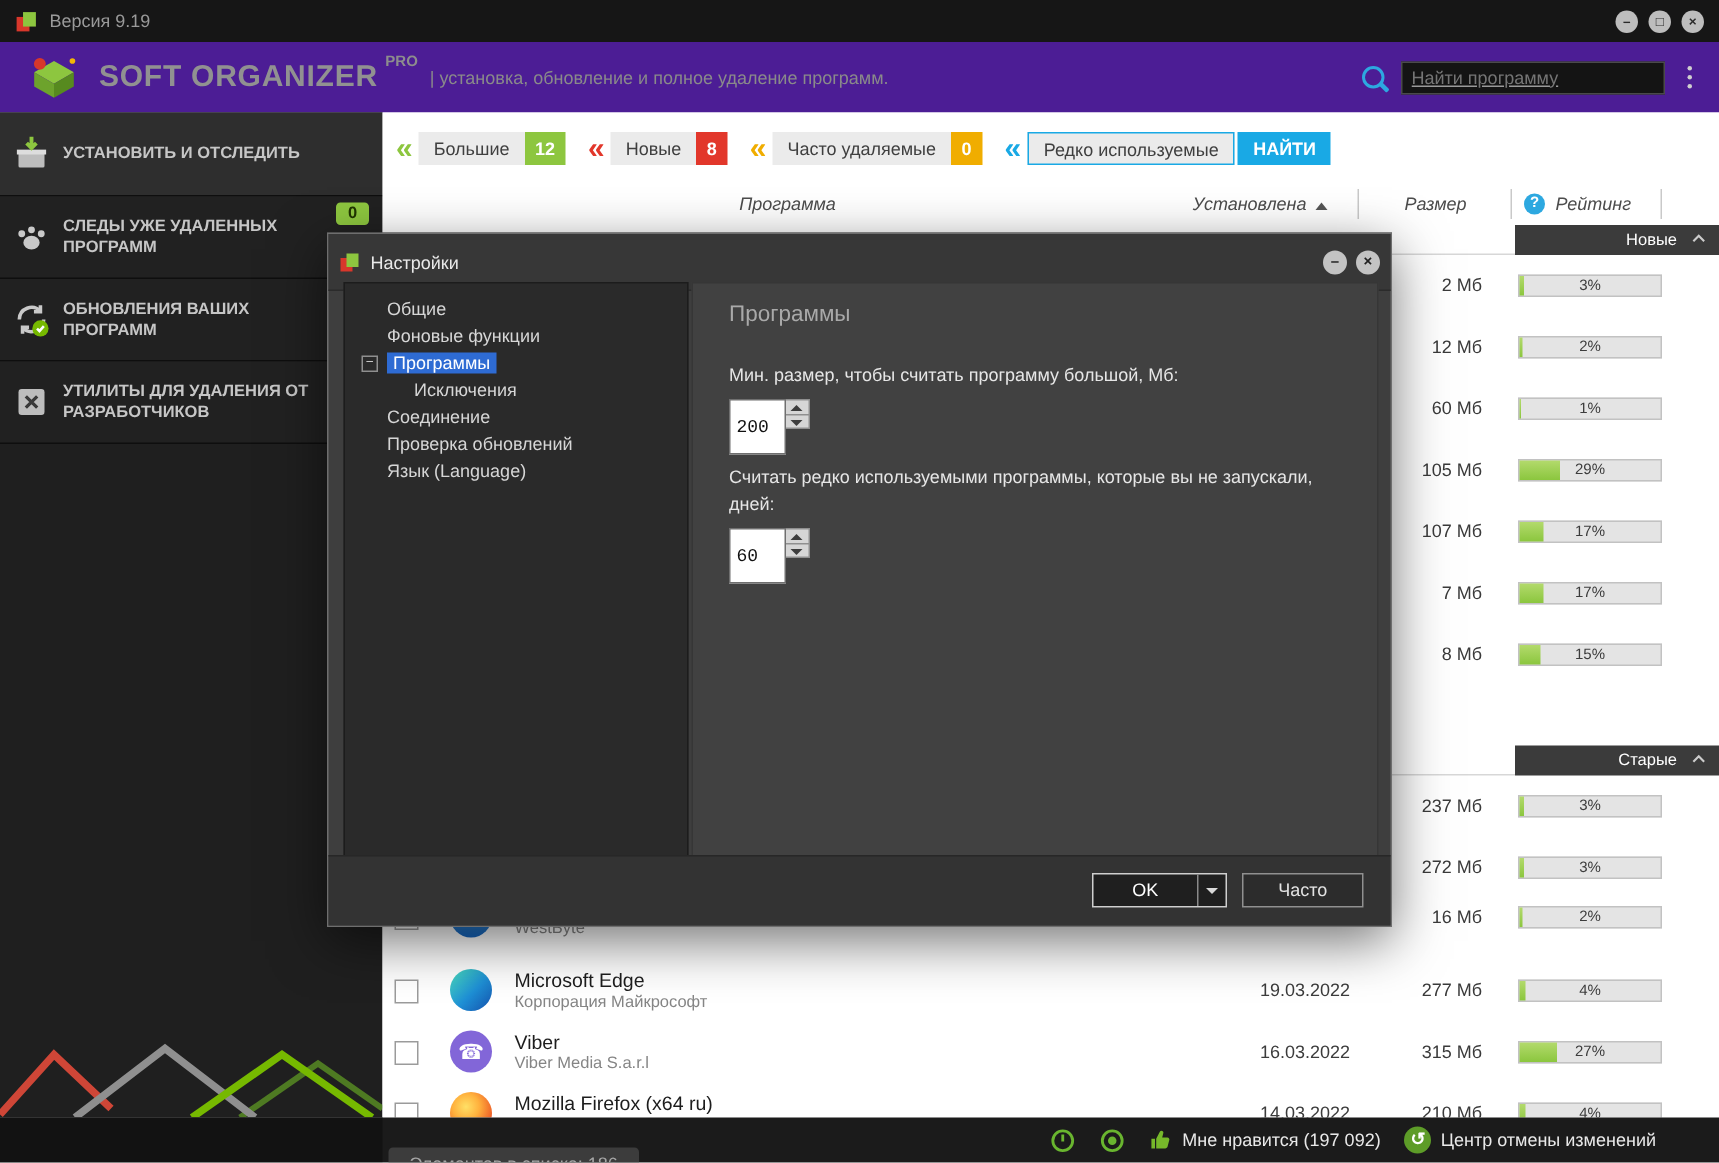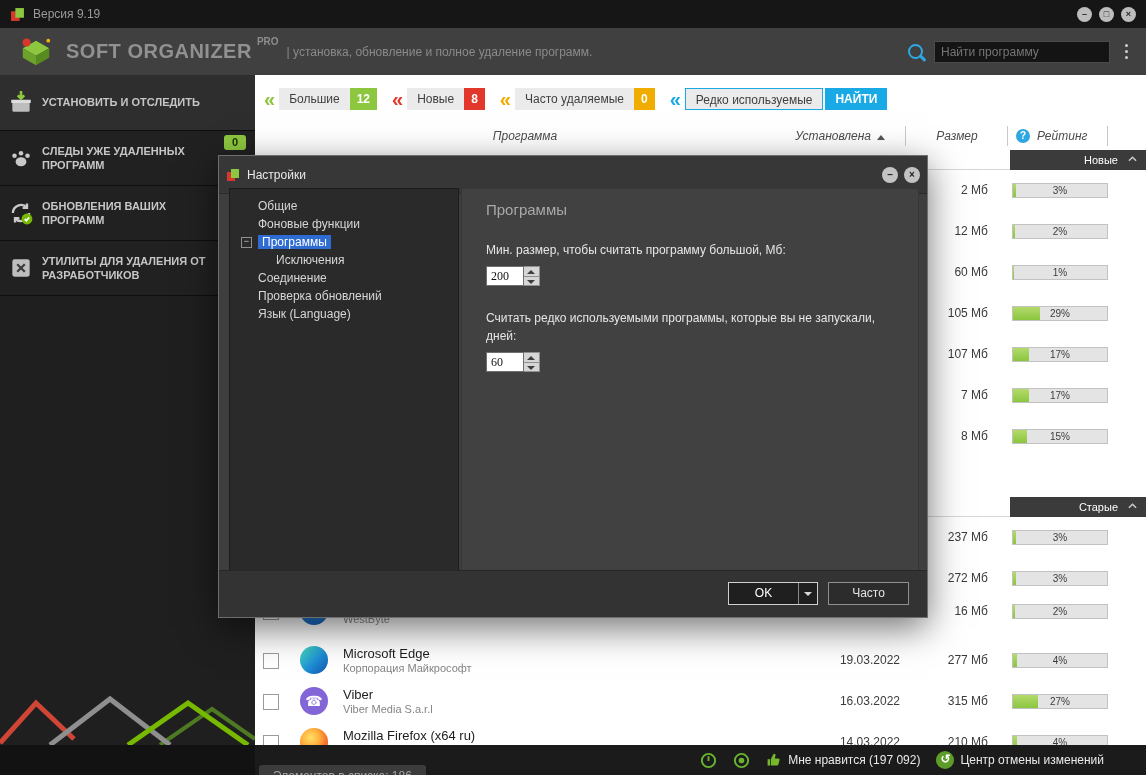--- a/index.html
+++ b/index.html
@@ -9,32 +9,32 @@
   
   .titlebar{position:absolute;left:0;top:0;width:100%;height:28px;background:#161616;
             display:flex;align-items:center;box-sizing:border-box;padding:0 10px;}
   .tb-logo{width:15px;height:15px;margin-right:8px;flex:0 0 auto;}
   .tb-title{font-size:12px;color:#9a9a9a;}
   .tb-controls{margin-left:auto;display:flex;gap:7px;}
   .win-btn{width:15px;height:15px;border-radius:50%;background:#bdbdbd;color:#2a2a2a;
            font-size:9px;line-height:15px;text-align:center;font-weight:bold;}
 
   
-  .header{position:absolute;left:0;top:28px;width:100%;height:47px;background:#404040;
+  .header{position:absolute;left:0;top:28px;width:100%;height:47px;background:#4c1d95;
           display:flex;align-items:center;box-sizing:border-box;padding:0 14px 0 16px;}
   .hdr-logo{width:40px;height:34px;margin-right:10px;flex:0 0 auto;}
   .brand{font-size:20px;font-weight:bold;letter-spacing:.5px;color:#919191;}
   .brand-pro{font-size:10px;font-weight:bold;color:#8d8d8d;margin:0 6px 0 5px;align-self:flex-start;padding-top:8px;}
   .tagline{font-size:12px;color:#8a8a8a;margin-left:2px;}
   .hdr-right{margin-left:auto;display:flex;align-items:center;gap:11px;}
   .search-icon{width:11px;height:11px;border:2.5px solid #2da8e0;border-radius:50%;position:relative;}
   .search-icon::after{content:"";position:absolute;width:3px;height:8px;background:#2da8e0;
                       transform:rotate(-45deg);left:11px;top:8px;border-radius:1px;}
   .search-input{width:162px;height:20px;background:#141414;border:1px solid #4a4a4a;color:#9a9a9a;
-                font-size:12px;padding:0 6px;outline:none;font-family:"Liberation Sans",sans-serif;}
+                font-size:12px;padding:0 6px;outline:none;font-family:"Liberation Sans",sans-serif;text-decoration:underline;}
   .dots{display:flex;flex-direction:column;gap:3px;padding:2px 4px;}
   .dots i{width:3px;height:3px;border-radius:50%;background:#cfcfcf;}
 
   
   .sidebar{position:absolute;left:0;top:75px;width:255px;bottom:30px;background:#1f1f1f;}
   .sb-item{height:55px;box-sizing:border-box;border-bottom:1px solid #0e0e0e;display:flex;
            align-items:center;background:#212121;}
   .sb-item.active{height:56px;background:#2e2e2e;}
   .sb-ico{width:42px;display:flex;justify-content:center;flex:0 0 auto;}
   .sb-label{width:185px;font-size:11px;font-weight:bold;color:#c6c6c6;line-height:1.3;}
@@ -117,23 +117,23 @@
   .t-item.child{padding-left:46px;}
   .t-item .sel-box{background:#2e6bd3;color:#fff;padding:0 4px;}
   .expander{position:absolute;left:11px;top:4px;width:9px;height:9px;border:1px solid #8f8f8f;
             background:#2a2a2a;color:#cfcfcf;font-size:9px;line-height:7px;text-align:center;}
   .expander::after{content:"−";}
   .dlg-content{position:absolute;left:242px;top:32px;width:458px;height:383px;background:#414141;
                border:1px solid #363636;box-sizing:border-box;}
   .dlg-h1{margin:12px 0 0 24px;font-size:15px;color:#a9a9a9;}
   .dlg-label{margin:24px 24px 0 24px;max-width:420px;font-size:12px;color:#e6e6e6;line-height:1.45;}
   .spin{display:flex;width:58px;height:20px;margin:7px 0 0 24px;}
-  .spin input{width:38px;height:20px;border:1px solid #6f6f6f;background:#fff;color:#111;
+  .spin input{width:38px;height:37px;border:1px solid #6f6f6f;background:#fff;color:#111;
               font-size:12px;padding:0 4px;box-sizing:border-box;outline:none;
-              font-family:Liberation Serif, serif;}
+              font-family:Liberation Mono, monospace;}
   .sp-col{width:16px;display:flex;flex-direction:column;}
   .sp-btn{flex:1;background:#d6d6d6;border:1px solid #8f8f8f;border-left:none;position:relative;box-sizing:border-box;}
   .sp-btn.up{border-bottom:none;}
   .sp-btn.up::after{content:"";position:absolute;left:3px;top:3px;border-left:4px solid transparent;
                     border-right:4px solid transparent;border-bottom:4px solid #3d3d3d;}
   .sp-btn.down::after{content:"";position:absolute;left:3px;top:3px;border-left:4px solid transparent;
                       border-right:4px solid transparent;border-top:4px solid #3d3d3d;}
   .dlg-footer{position:absolute;left:0;right:0;bottom:0;height:46px;background:#333333;border-top:1px solid #272727;}
   .btn-ok{position:absolute;left:509px;top:11px;width:90px;height:23px;display:flex;
           background:#1f1f1f;border:1px solid #cfcfcf;box-sizing:border-box;}

